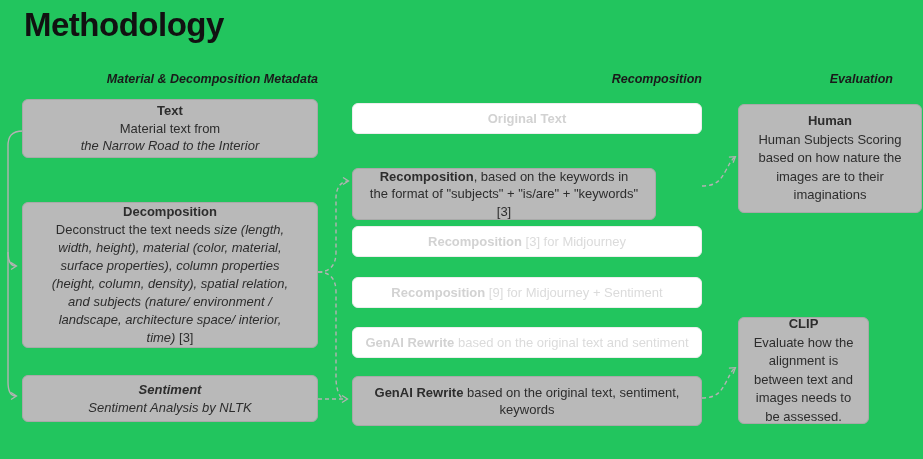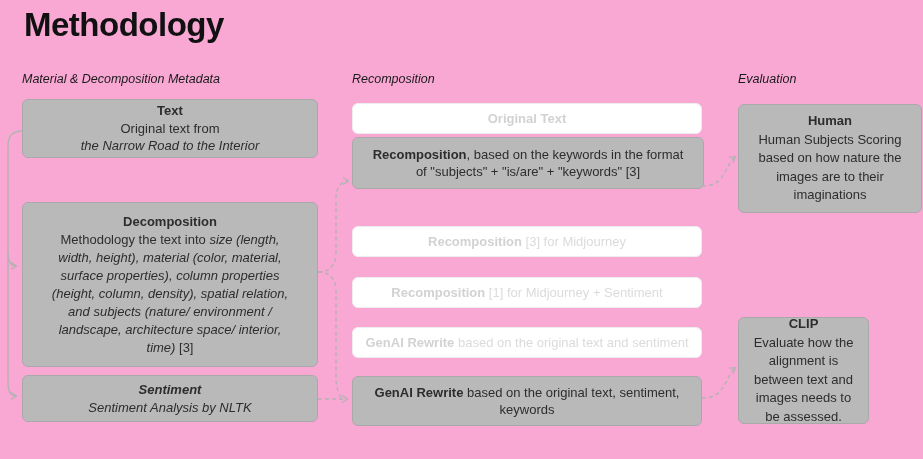--- a/index.html
+++ b/index.html
@@ -2,25 +2,25 @@
 <html style="--box-grey: #b9b9b9; --box-grey-border: #a9a9a9; --faded-border: #ededed; --faded-text: #dbdbdb; --faded-bold: #d2d2d2; --text-dark: #2d2d2d; --connector: #b3b3b3; --title-color: #111111;"><head>
 <meta charset="utf-8">
 <style>
   :root{
     --box-grey:#b9b9b9; --box-grey-border:#a9a9a9;
     --faded-border:#ededed; --faded-text:#dbdbdb; --faded-bold:#d2d2d2;
     --text-dark:#2d2d2d; --connector:#b3b3b3; --title-color:#111111;
   }
   *{margin:0;padding:0;box-sizing:border-box;}
   body{background:#ffffff;font-family:"Liberation Sans","DejaVu Sans",sans-serif;}
-  .canvas{position:relative;width:923px;height:459px;background:#f9a8d4;overflow:hidden;}
+  .canvas{position:relative;width:923px;height:459px;background:#22c55e;overflow:hidden;}
   .page-title{position:absolute;left:24px;top:6px;font-size:33px;font-weight:700;
     letter-spacing:-0.5px;color:var(--title-color);}
-  .col-header{position:absolute;top:72px;font-size:12.5px;font-weight:400;font-style:italic;
-    color:#1a1a1a;text-align:left;}
+  .col-header{position:absolute;top:72px;font-size:12.5px;font-weight:700;font-style:italic;
+    color:#1a1a1a;text-align:right;}
   .box{position:absolute;border-radius:6px;display:flex;flex-direction:column;justify-content:center;
     text-align:center;font-size:13px;line-height:17.5px;color:var(--text-dark);
     background:var(--box-grey);border:1px solid var(--box-grey-border);padding:2px 10px;}
   .box.faded{background:#ffffff;border:1px solid var(--faded-border);color:var(--faded-text);}
   .box.faded .b{color:var(--faded-bold);}
   .b{font-weight:700;}
   .it{font-style:italic;}
   .box .bt{font-weight:700;}
   svg.connectors{position:absolute;left:0;top:0;width:923px;height:459px;}
   svg.connectors path.ln{fill:none;stroke:var(--connector);stroke-width:1.4;}
@@ -54,50 +54,50 @@
   </svg>
 
   <div class="page-title">Methodology</div>
 
   <div class="col-header" style="left:22px;width:296px;">Material &amp; Decomposition Metadata</div>
   <div class="col-header" style="left:352px;width:350px;">Recomposition</div>
   <div class="col-header" style="left:738px;width:155px;">Evaluation</div>
 
   <div class="box" style="left:22px;top:99px;width:296px;height:59px;">
     <div class="bt">Text</div>
-    <div>Original text from</div>
+    <div>Material text from</div>
     <div class="it">the Narrow Road to the Interior</div>
   </div>
 
-  <div class="box" style="left:22px;top:202px;width:296px;height:165px;line-height:18px;padding:2px 25px;">
+  <div class="box" style="left:22px;top:202px;width:296px;height:146px;line-height:18px;padding:2px 25px;">
     <div>
       <span class="bt">Decomposition</span><br>
-      <span>Methodology the text into </span><span class="it">size (length, width, height), material (color, material, surface properties), column properties (height, column, density), spatial relation, and subjects (nature/ environment / landscape, architecture space/ interior, time)</span><span> [3]</span>
+      <span>Deconstruct the text needs </span><span class="it">size (length, width, height), material (color, material, surface properties), column properties (height, column, density), spatial relation, and subjects (nature/ environment / landscape, architecture space/ interior, time)</span><span> [3]</span>
     </div>
   </div>
 
   <div class="box" style="left:22px;top:375px;width:296px;height:47px;font-style:italic;">
     <div class="bt">Sentiment</div>
     <div>Sentiment Analysis by NLTK</div>
   </div>
 
   <div class="box faded" style="left:352px;top:103px;width:350px;height:31px;">
     <div class="b">Original Text</div>
   </div>
 
-  <div class="box" style="left:352px;top:137px;width:352px;height:52px;padding:2px 16px;">
+  <div class="box" style="left:352px;top:168px;width:304px;height:52px;padding:2px 16px;">
     <div><span class="b">Recomposition</span><span>, based on the keywords in the format of "subjects" + "is/are" + "keywords" [3]</span></div>
   </div>
 
   <div class="box faded" style="left:352px;top:226px;width:350px;height:31px;">
     <div><span class="b">Recomposition</span><span> [3] for Midjourney</span></div>
   </div>
 
   <div class="box faded" style="left:352px;top:277px;width:350px;height:31px;">
-    <div><span class="b">Recomposition</span><span> [1] for Midjourney + Sentiment</span></div>
+    <div><span class="b">Recomposition</span><span> [9] for Midjourney + Sentiment</span></div>
   </div>
 
   <div class="box" style="left:352px;top:376px;width:350px;height:50px;padding:2px 8px;">
     <div><span class="b">GenAI Rewrite</span><span> based on the original text, sentiment, keywords</span></div>
   </div>
 
   <div class="box faded" style="left:352px;top:327px;width:350px;height:31px;">
     <div><span class="b">GenAI Rewrite</span><span> based on the original text and sentiment</span></div>
   </div>
 

